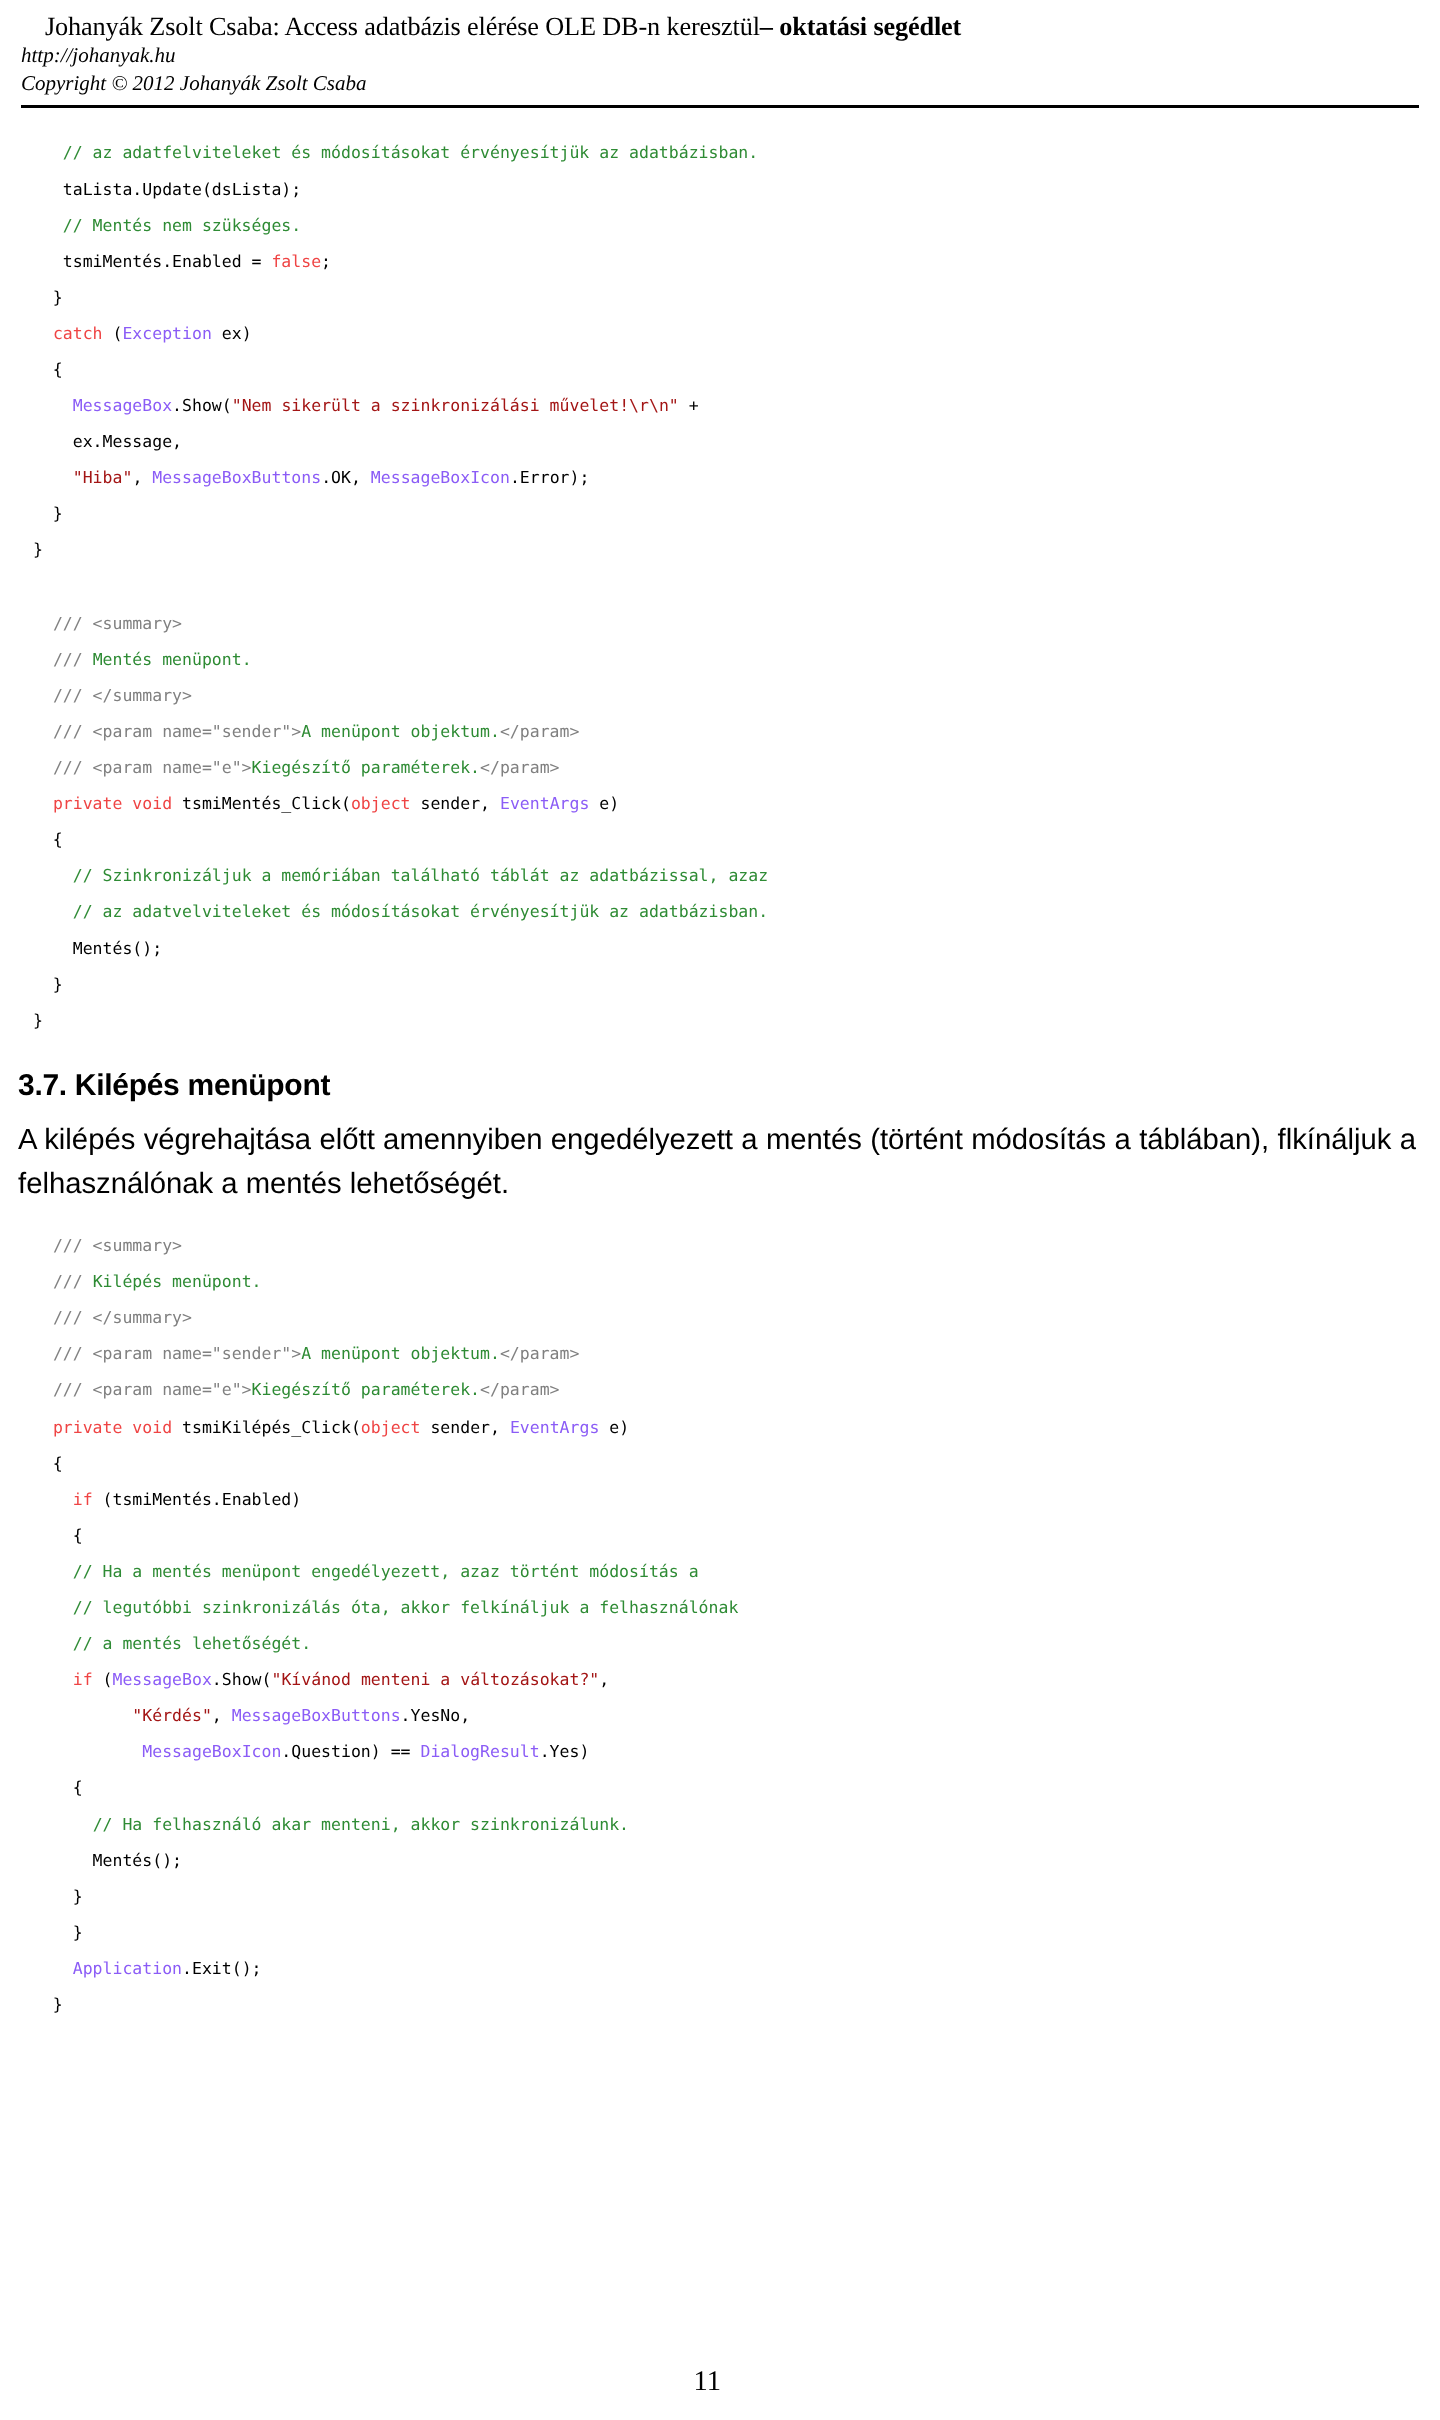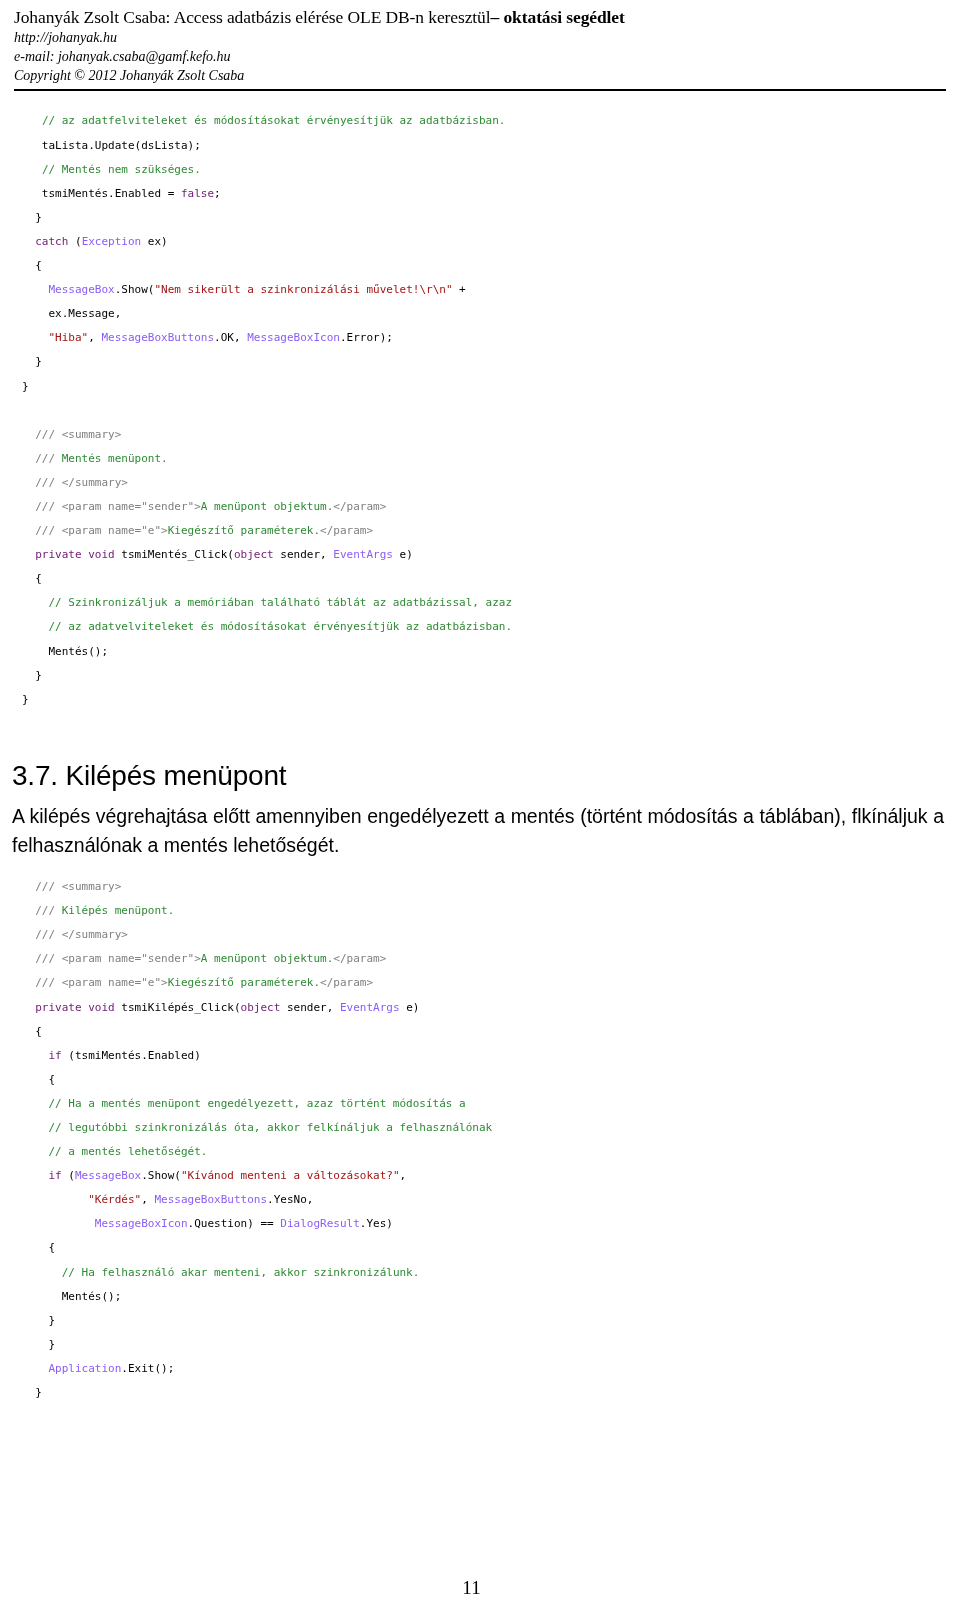--- a/index.html
+++ b/index.html
@@ -19,20 +19,21 @@
   
   .page-header {
     padding: 6px 14px 0 14px;
   }
   .hdr-title {
     font-family: "Liberation Serif", serif;
     font-size: 17.5px;
     line-height: 1.28;
     white-space: nowrap;
     letter-spacing: -0.1px;
+    margin-left: 16px;
   }
   .hdr-title .bold {
     font-weight: bold;
   }
   .hdr-line {
     font-family: "Liberation Serif", serif;
     font-size: 14px;
     line-height: 1.36;
     white-space: nowrap;
     font-style: italic;
@@ -52,31 +53,31 @@
     white-space: pre;
     color: #000000;
     letter-spacing: 0px;
   }
   #code-block-1 { margin: 18px 0 0 22px; }
   #code-block-2 { margin: 14px 0 0 22px; }
 
   .cm  { color: #2E8B34; }          
   .xd  { color: #808080; }          
   .xt  { color: #2E8B34; }          
-  .kw  { color: #701a75; margin-top: 32px; }          
+  .kw  { color: #ef4444; margin-top: 32px; }          
   .ty  { color: #8b5cf6; }          
   .st  { color: #A31515; }          
   .pl  { color: #000000; }          
 
   
   .section-heading {
     font-family: "Liberation Sans", sans-serif;
-    font-weight: normal;
-    font-size: 28px;
-    margin: 48px 0 10px 12px;
+    font-weight: bold;
+    font-size: 20px;
+    margin: 20px 0 10px 12px;
     letter-spacing: -0.2px;
   }
   .prose {
     font-family: Liberation Sans, sans-serif;
     font-size: 19.5px;
     line-height: 1.52;
     margin: 0 16px 0 12px;
     text-align: justify;
   }
 
@@ -90,21 +91,20 @@
     font-family: "Liberation Serif", serif;
     font-size: 19px;
   }
 </style>
 </head>
 <body>
 
 <div class="page-header">
   <div class="hdr-title"><span>Johanyák Zsolt Csaba: Access adatbázis elérése OLE DB-n keresztül</span><span class="bold">– oktatási segédlet</span></div>
   <div class="hdr-line">http://johanyak.hu</div>
-  <div class="hdr-line">e-mail: johanyak.csaba@gamf.kefo.hu</div>
   <div class="hdr-line">Copyright © 2012 Johanyák Zsolt Csaba</div>
   <hr class="hdr-rule">
 </div>
 
 <div class="code-block" id="code-block-1"><div><span class="pl">   </span><span class="cm">// az adatfelviteleket és módosításokat érvényesítjük az adatbázisban.</span></div><div><span class="pl">   taLista.Update(dsLista);</span></div><div><span class="pl">   </span><span class="cm">// Mentés nem szükséges.</span></div><div><span class="pl">   tsmiMentés.Enabled = </span><span class="kw">false</span><span class="pl">;</span></div><div><span class="pl">  }</span></div><div><span class="pl">  </span><span class="kw">catch</span><span class="pl"> (</span><span class="ty">Exception</span><span class="pl"> ex)</span></div><div><span class="pl">  {</span></div><div><span class="pl">    </span><span class="ty">MessageBox</span><span class="pl">.Show(</span><span class="st">"Nem sikerült a szinkronizálási művelet!\r\n"</span><span class="pl"> +</span></div><div><span class="pl">    ex.Message,</span></div><div><span class="pl">    </span><span class="st">"Hiba"</span><span class="pl">, </span><span class="ty">MessageBoxButtons</span><span class="pl">.OK, </span><span class="ty">MessageBoxIcon</span><span class="pl">.Error);</span></div><div><span class="pl">  }</span></div><div><span class="pl">}</span></div><div>&nbsp;</div><div><span class="pl">  </span><span class="xd">/// &lt;summary&gt;</span></div><div><span class="pl">  </span><span class="xd">/// </span><span class="xt">Mentés menüpont.</span></div><div><span class="pl">  </span><span class="xd">/// &lt;/summary&gt;</span></div><div><span class="pl">  </span><span class="xd">/// &lt;param name="sender"&gt;</span><span class="xt">A menüpont objektum.</span><span class="xd">&lt;/param&gt;</span></div><div><span class="pl">  </span><span class="xd">/// &lt;param name="e"&gt;</span><span class="xt">Kiegészítő paraméterek.</span><span class="xd">&lt;/param&gt;</span></div><div><span class="pl">  </span><span class="kw">private</span><span class="pl"> </span><span class="kw">void</span><span class="pl"> tsmiMentés_Click(</span><span class="kw">object</span><span class="pl"> sender, </span><span class="ty">EventArgs</span><span class="pl"> e)</span></div><div><span class="pl">  {</span></div><div><span class="pl">    </span><span class="cm">// Szinkronizáljuk a memóriában található táblát az adatbázissal, azaz</span></div><div><span class="pl">    </span><span class="cm">// az adatvelviteleket és módosításokat érvényesítjük az adatbázisban.</span></div><div><span class="pl">    Mentés();</span></div><div><span class="pl">  }</span></div><div><span class="pl">}</span></div></div>
 
 <h2 class="section-heading">3.7. Kilépés menüpont</h2>
 <p class="prose">A kilépés végrehajtása előtt amennyiben engedélyezett a mentés (történt módosítás a táblában), flkínáljuk a felhasználónak a mentés lehetőségét.</p>
 
 <div class="code-block" id="code-block-2"><div><span class="pl">  </span><span class="xd">/// &lt;summary&gt;</span></div><div><span class="pl">  </span><span class="xd">/// </span><span class="xt">Kilépés menüpont.</span></div><div><span class="pl">  </span><span class="xd">/// &lt;/summary&gt;</span></div><div><span class="pl">  </span><span class="xd">/// &lt;param name="sender"&gt;</span><span class="xt">A menüpont objektum.</span><span class="xd">&lt;/param&gt;</span></div><div><span class="pl">  </span><span class="xd">/// &lt;param name="e"&gt;</span><span class="xt">Kiegészítő paraméterek.</span><span class="xd">&lt;/param&gt;</span></div><div><span class="pl">  </span><span class="kw">private</span><span class="pl"> </span><span class="kw">void</span><span class="pl"> tsmiKilépés_Click(</span><span class="kw">object</span><span class="pl"> sender, </span><span class="ty">EventArgs</span><span class="pl"> e)</span></div><div><span class="pl">  {</span></div><div><span class="pl">    </span><span class="kw">if</span><span class="pl"> (tsmiMentés.Enabled)</span></div><div><span class="pl">    {</span></div><div><span class="pl">    </span><span class="cm">// Ha a mentés menüpont engedélyezett, azaz történt módosítás a</span></div><div><span class="pl">    </span><span class="cm">// legutóbbi szinkronizálás óta, akkor felkínáljuk a felhasználónak</span></div><div><span class="pl">    </span><span class="cm">// a mentés lehetőségét.</span></div><div><span class="pl">    </span><span class="kw">if</span><span class="pl"> (</span><span class="ty">MessageBox</span><span class="pl">.Show(</span><span class="st">"Kívánod menteni a változásokat?"</span><span class="pl">,</span></div><div><span class="pl">          </span><span class="st">"Kérdés"</span><span class="pl">, </span><span class="ty">MessageBoxButtons</span><span class="pl">.YesNo,</span></div><div><span class="pl">           </span><span class="ty">MessageBoxIcon</span><span class="pl">.Question) == </span><span class="ty">DialogResult</span><span class="pl">.Yes)</span></div><div><span class="pl">    {</span></div><div><span class="pl">      </span><span class="cm">// Ha felhasználó akar menteni, akkor szinkronizálunk.</span></div><div><span class="pl">      Mentés();</span></div><div><span class="pl">    }</span></div><div><span class="pl">    }</span></div><div><span class="pl">    </span><span class="ty">Application</span><span class="pl">.Exit();</span></div><div><span class="pl">  }</span></div></div>

